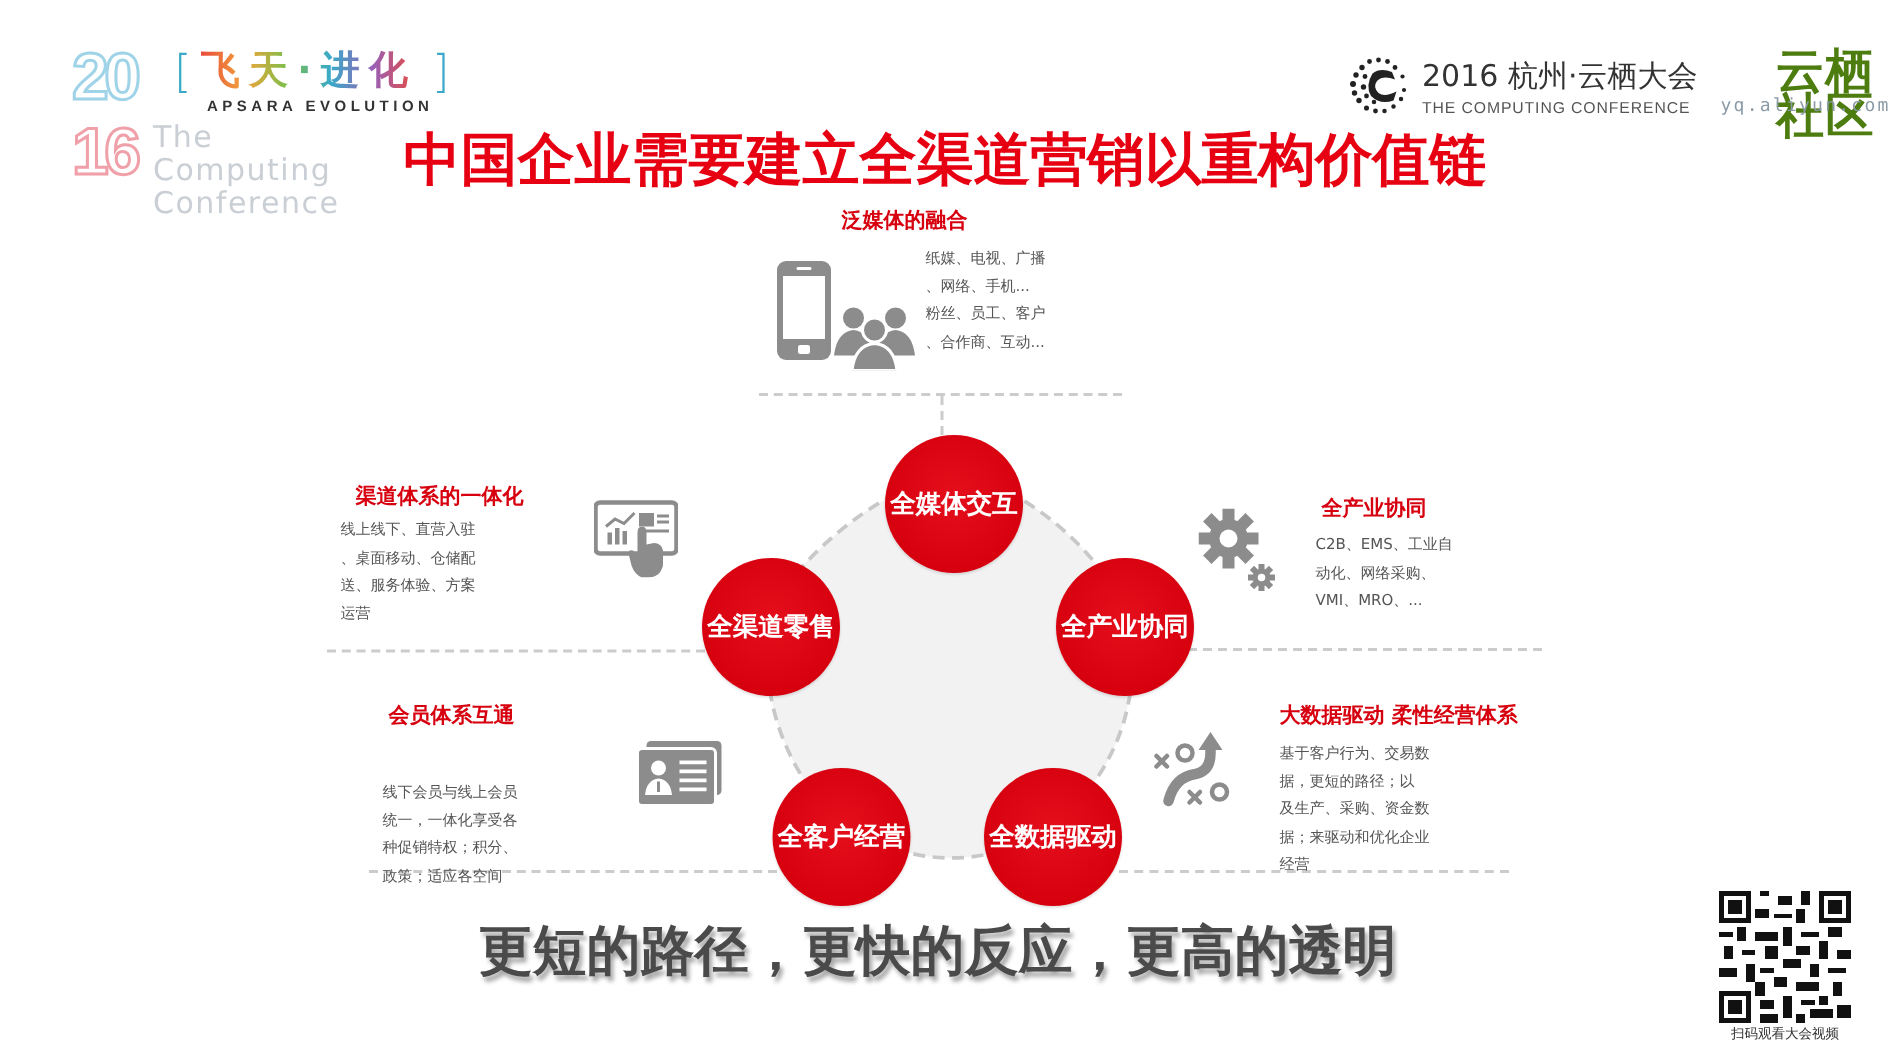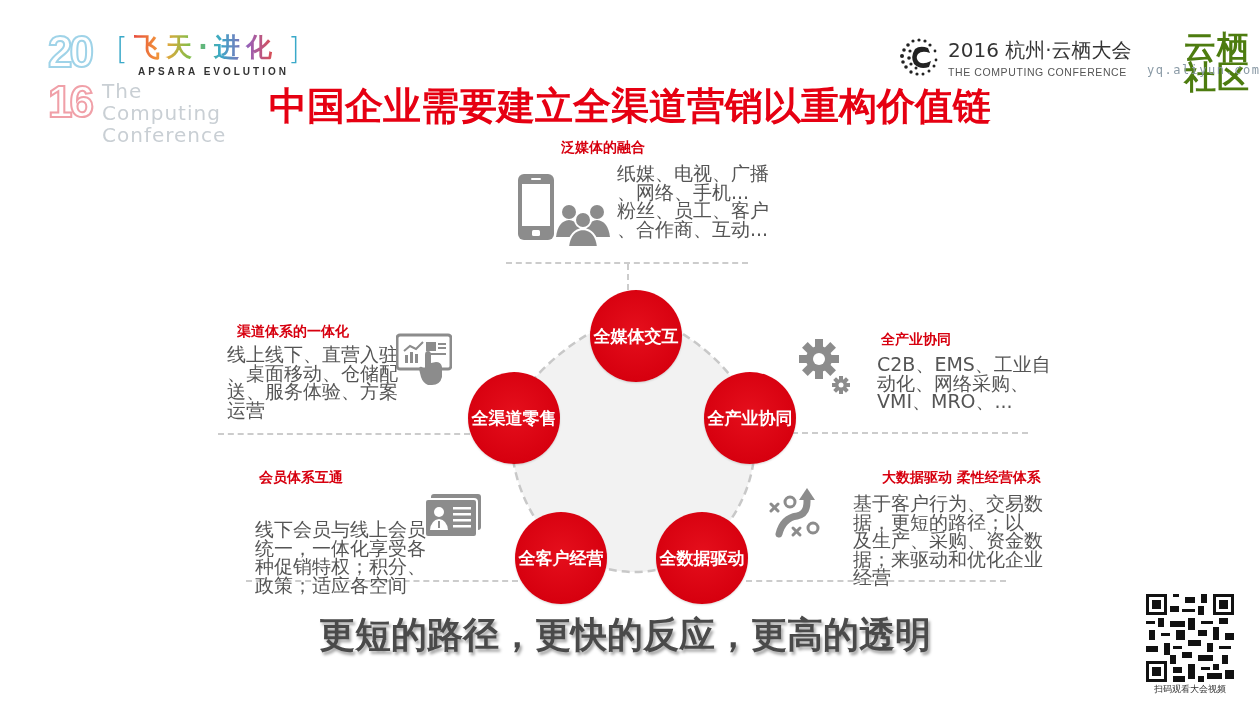--- a/index.html
+++ b/index.html
@@ -28,21 +28,21 @@
 
   
   .main-title { left: 0; width: 1260px; top: 84px; text-align: center; font-size: 38px; font-weight: 700; color: #e60012; line-height: 44px; letter-spacing: 0px; }
 
   
   .dash { position: absolute; height: 0; border-top: 2px dashed #cccccc; }
   .vdash { position: absolute; width: 0; border-left: 2px dashed #cccccc; }
 
   
   .sec-title { position: absolute; font-size: 14px; font-weight: 700; color: #d7000f; white-space: nowrap; line-height: 18px; }
-  .sec-body { position: absolute; font-size: 19px; color: #555; line-height: 18.5px; }
+  .sec-body { position: absolute; font-size: 10px; color: #555; line-height: 18.5px; }
 
   
   .pentagon { position: absolute; left: 0; top: 0; }
   .node { position: absolute; width: 92px; height: 92px; border-radius: 50%; background: radial-gradient(circle at 50% 45%, #e50f1c 0%, #d7000f 70%, #c4000d 100%); color: #fff; display: flex; flex-direction: row; align-items: center; justify-content: center; font-size: 17px; font-weight: 700; line-height: 22px; text-align: center; box-shadow: 0 1px 2px rgba(0,0,0,0.15); }
 
   
   .icon { position: absolute; }
 
   
   .slogan { left: 0; width: 1260px; top: 612px; text-align: center; font-size: 36px; font-weight: 700; color: #4a4a4a; text-shadow: 2px 3px 3px rgba(0,0,0,0.35); line-height: 46px; padding-right: 10px; }
@@ -234,21 +234,21 @@
   <rect x="2" y="5" width="52" height="38" rx="3" fill="#8c8c8c" stroke="#ffffff" stroke-width="2"></rect>
   <circle cx="16" cy="18" r="5" fill="#ffffff"></circle>
   <path d="M7 36 Q8 26 16 25 Q24 26 25 36 Z" fill="#ffffff"></path>
   <rect x="15" y="27" width="2" height="7" fill="#8c8c8c"></rect>
   <rect x="30" y="13" width="18" height="2.5" fill="#ffffff"></rect>
     <rect x="30" y="19" width="18" height="2.5" fill="#ffffff"></rect>
   <rect x="30" y="25" width="18" height="2.5" fill="#ffffff"></rect>
     <rect x="30" y="31" width="18" height="2.5" fill="#ffffff"></rect>
 </svg>
 
-<div class="sec-title" style="left:853px; top:468px;margin-left:29px;">大数据驱动 柔性经营体系</div>
+<div class="sec-title" style="left:853px; top:468px;">大数据驱动 柔性经营体系</div>
 <div class="sec-body" style="left:853px; top:494px;">
   <div>基于客户行为、交易数</div>
   <div>据，更短的路径；以</div>
   <div>及生产、采购、资金数</div>
   <div>据；来驱动和优化企业</div>
   <div>经营</div>
 </div>
 <svg class="icon" style="left:769px; top:488px;" width="54" height="52" viewBox="0 0 54 52">
   <g stroke="#8c8c8c" stroke-width="3" fill="none" stroke-linecap="round">
     <line x1="2" y1="16" x2="9" y2="23"></line>

